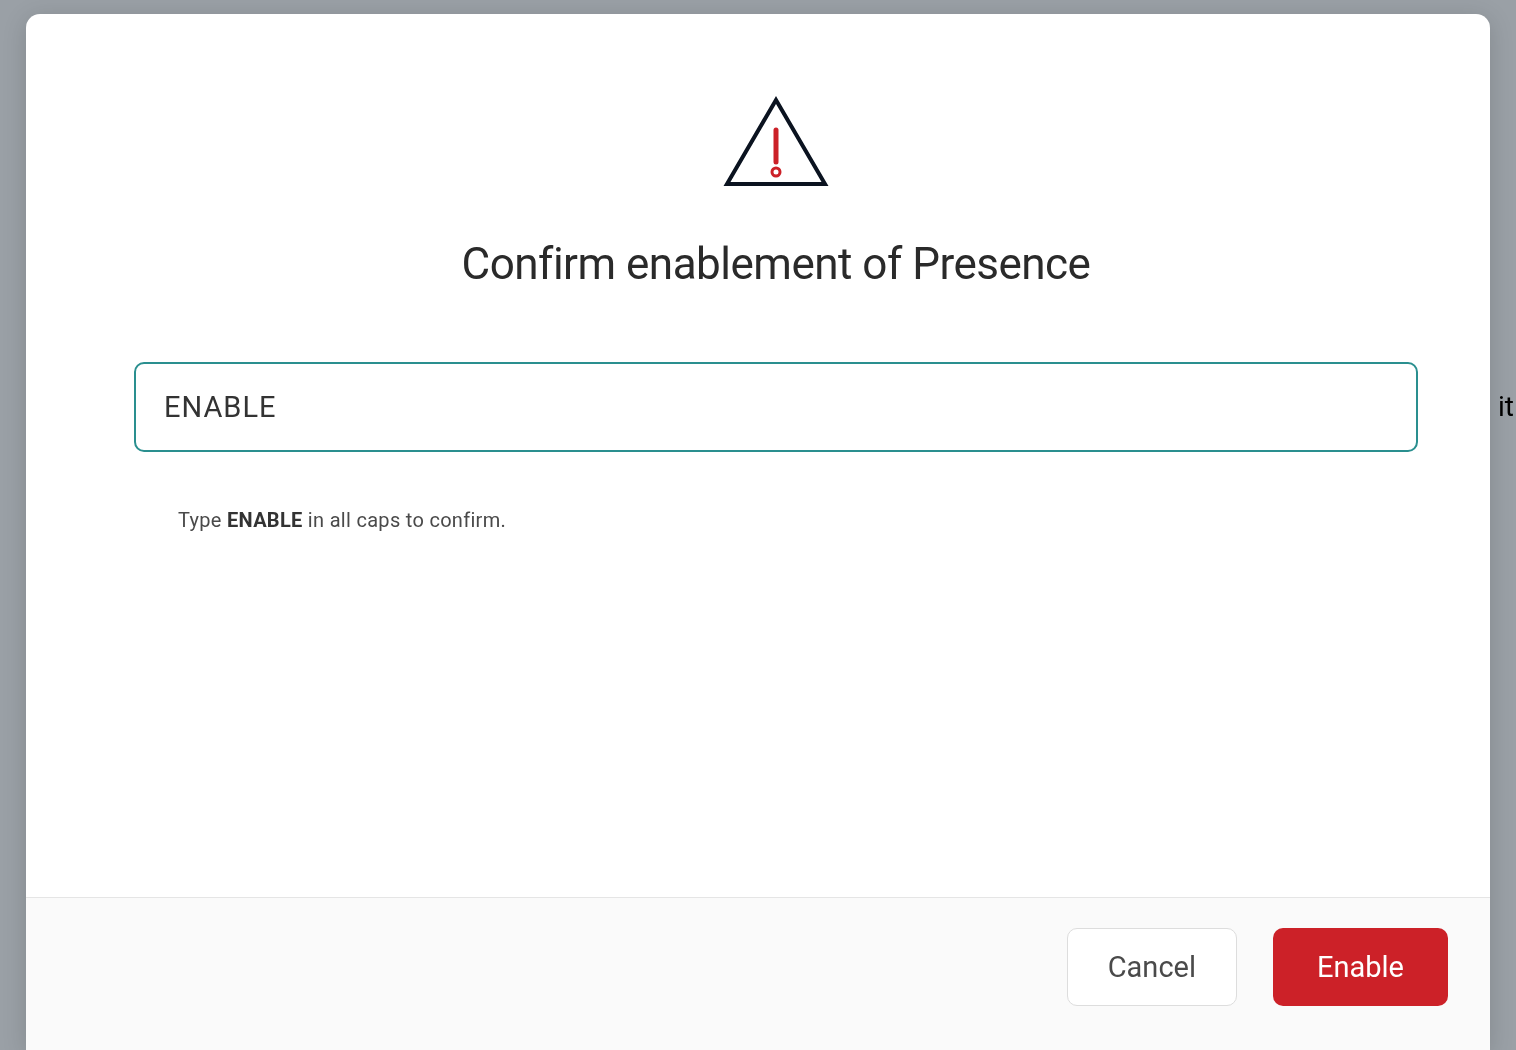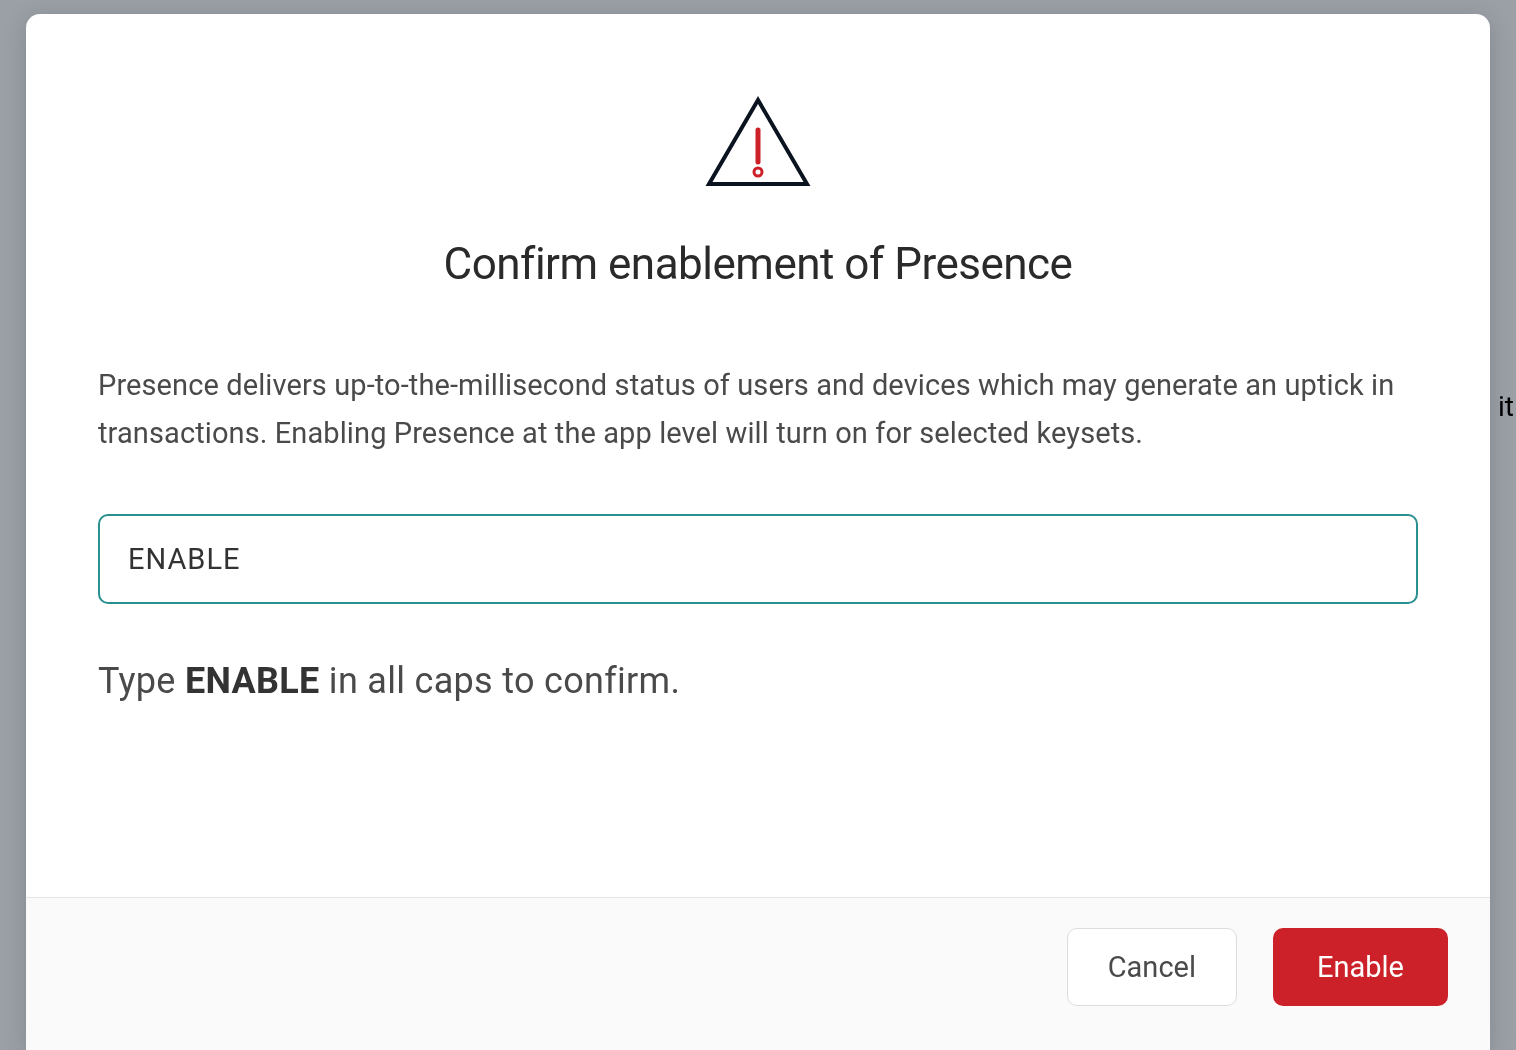--- a/index.html
+++ b/index.html
@@ -35,21 +35,21 @@
       background: #fff;
       border-radius: 14px 14px 0 0;
       overflow: hidden;
       display: flex;
       flex-direction: column;
       box-shadow: 0 4px 24px rgba(0,0,0,0.15);
     }
     
     .modal-body {
       flex: 1;
-      padding: 80px 72px 40px 72px;
+      padding: 80px 72px 40px 108px;
       display: flex;
       flex-direction: column;
     }
     
     .icon-wrapper {
       display: flex;
       justify-content: center;
       margin-bottom: 48px;
     }
     
@@ -82,23 +82,24 @@
       border: 2px solid #2a8f8f;
       border-radius: 10px;
       outline: none;
       color: #333;
       font-family: inherit;
       margin-bottom: 56px;
       letter-spacing: 1px;
     }
     
     .confirm-hint {
-      font-size: 36px;
+      font-size: 20px;
       color: #4a4a4a;
       letter-spacing: 0.3px;
+      margin-left: 44px;
     }
     
     .confirm-hint strong {
       font-weight: 700;
       color: #333;
     }
     
     .modal-footer {
       border-top: 1px solid #e5e5e5;
       background: #fafafa;
@@ -159,21 +160,20 @@
     <div class="icon-wrapper">
       <svg class="warning-icon" viewBox="0 0 110 96">
         <path d="M55 6 L104 90 L6 90 Z" fill="none" stroke="#0b1320" stroke-width="4" stroke-linejoin="miter"></path>
         <line x1="55" y1="36" x2="55" y2="68" stroke="#cc2128" stroke-width="5" stroke-linecap="round"></line>
         <circle cx="55" cy="78" r="4" fill="none" stroke="#cc2128" stroke-width="3"></circle>
       </svg>
     </div>
 
     <h1 class="modal-title">Confirm enablement of Presence</h1>
 
-    <p class="modal-description">Presence delivers up-to-the-millisecond status of users and devices which may generate an uptick in transactions. Enabling Presence at the app level will turn on for selected keysets.</p>
 
     <input type="text" class="confirm-input" value="ENABLE" style="">
 
     <p class="confirm-hint">
       <span>Type </span><strong>ENABLE</strong><span> in all caps to confirm.</span>
     </p>
   </div>
 
   <div class="modal-footer">
     <button class="btn btn-cancel">Cancel</button>

